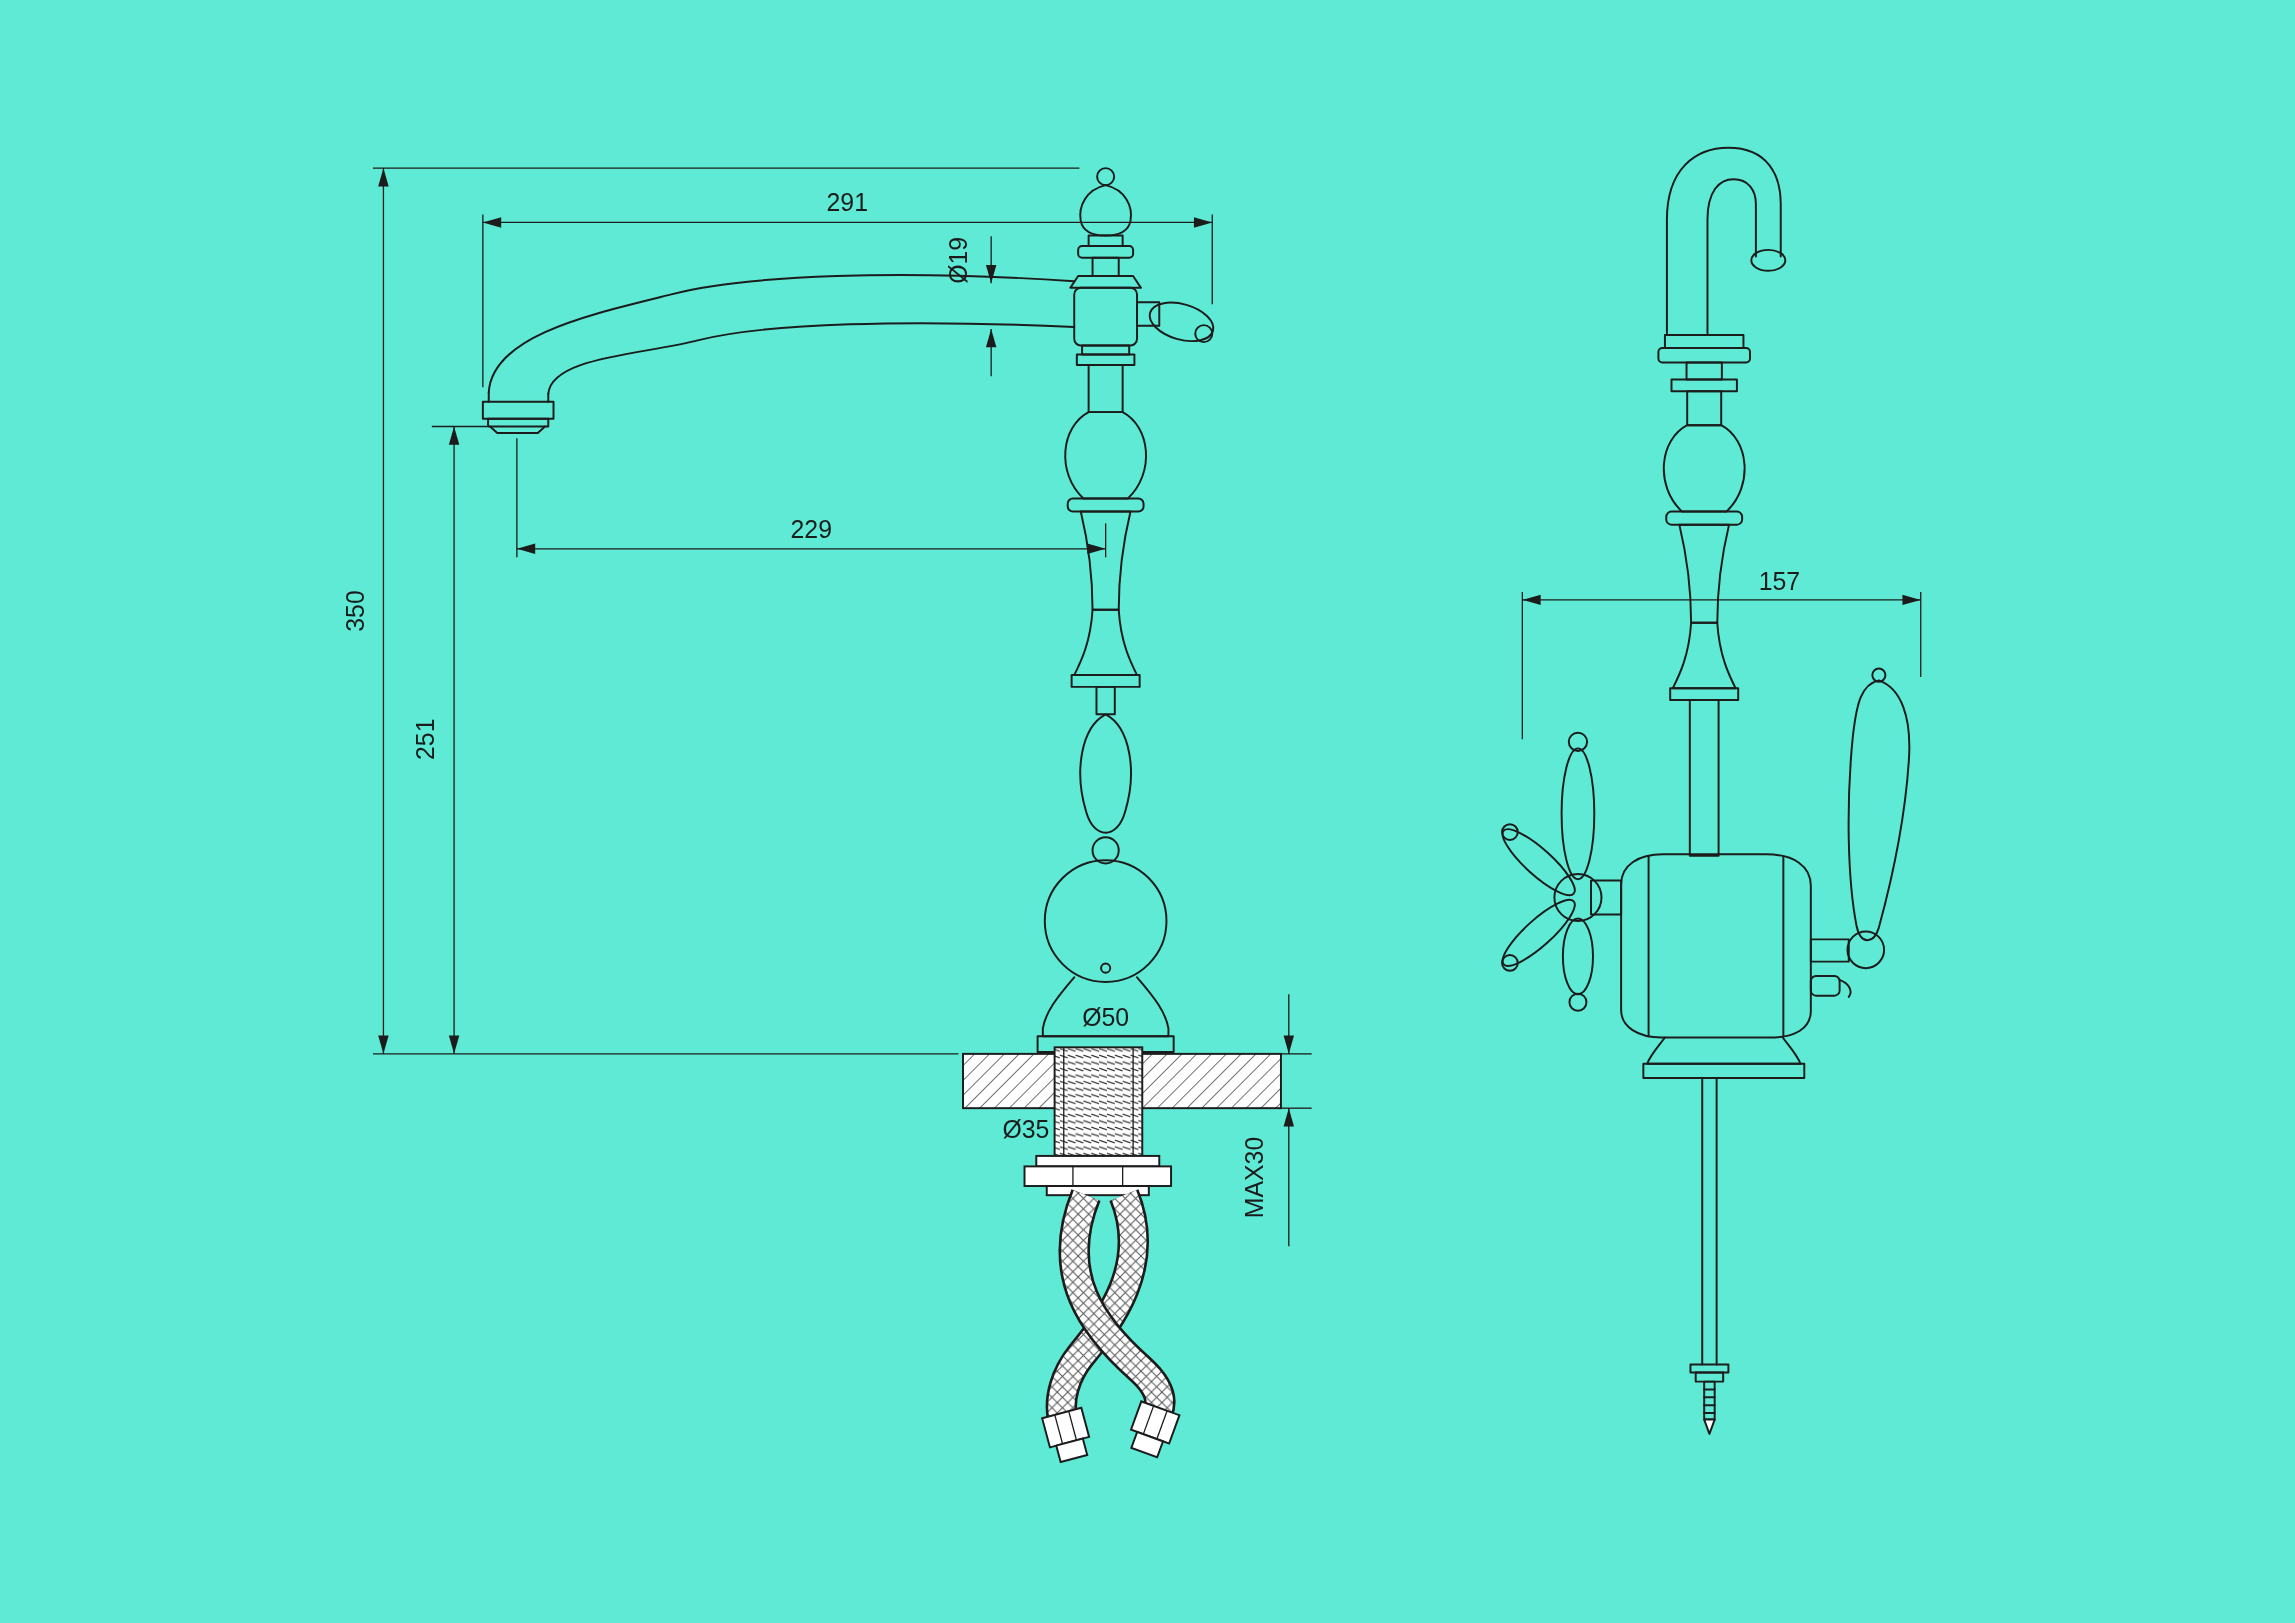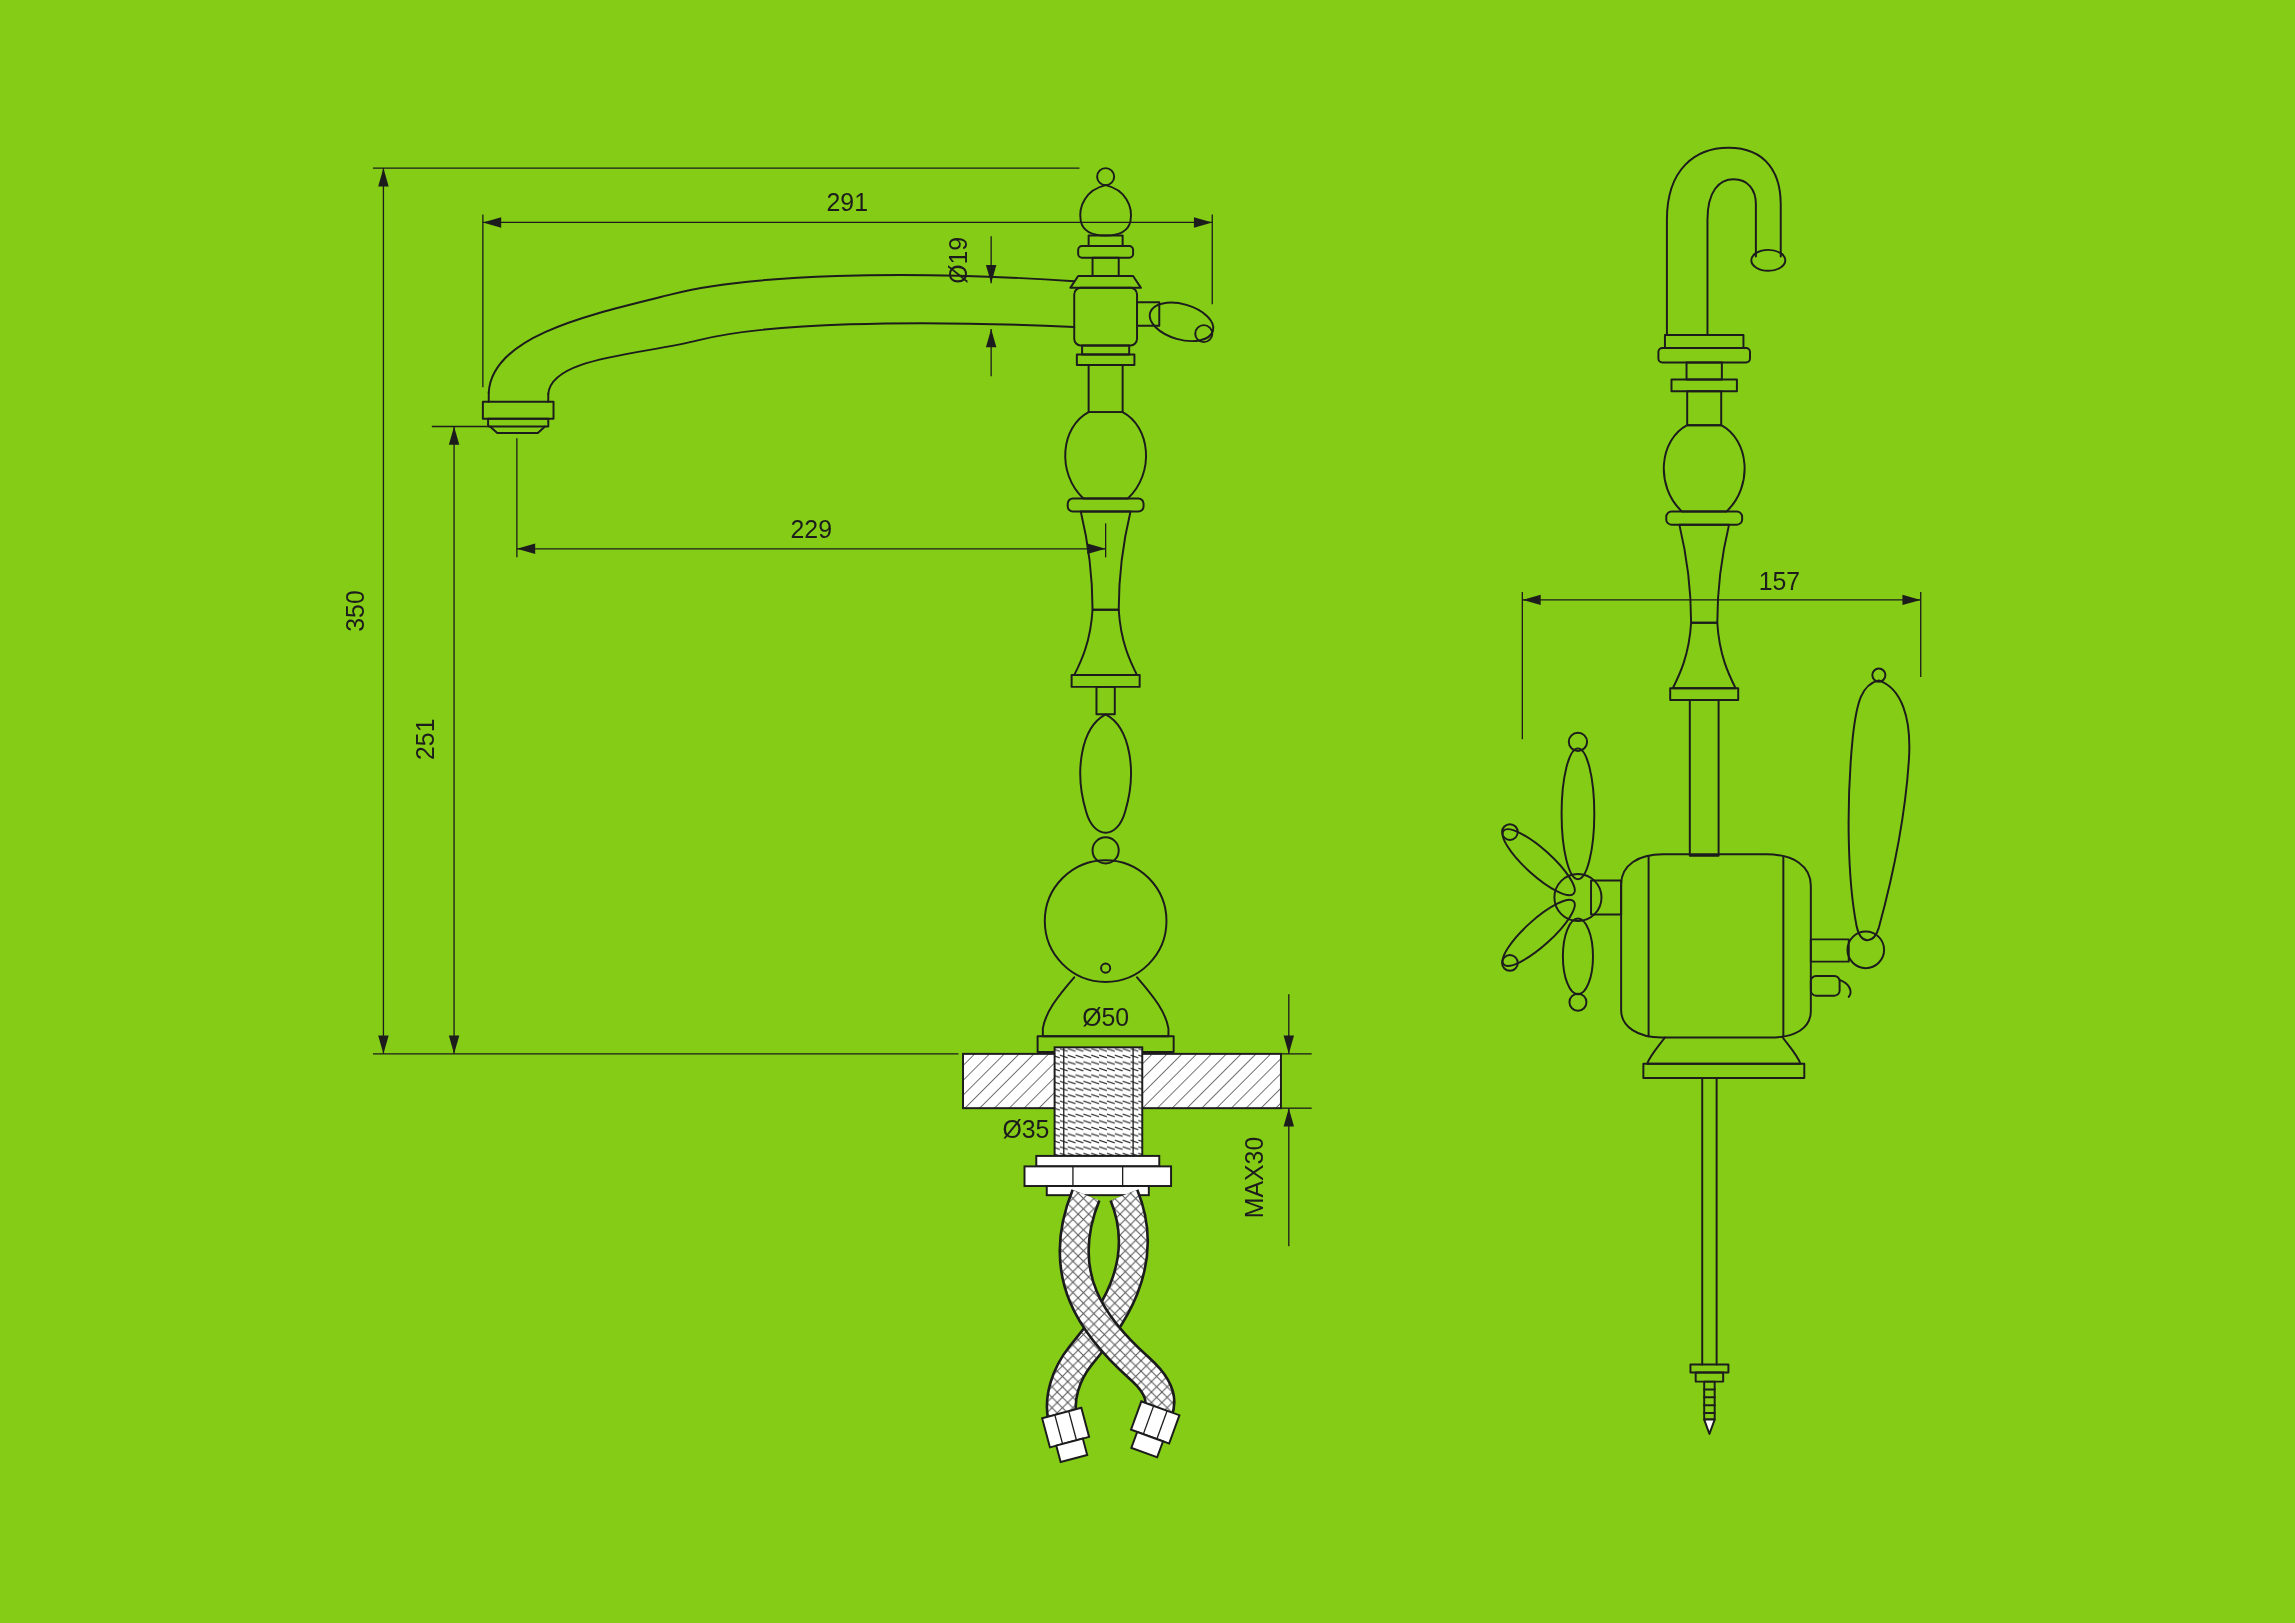--- a/index.html
+++ b/index.html
@@ -1,16 +1,16 @@
 <!DOCTYPE html>
 <html style="font-size:10.5px"><head>
 <meta charset="utf-8">
 <style>
   html,body{margin:0;padding:0;background:#ffffff;}
-  .page{width:2295px;height:1623px;background:#84cc16;position:relative;}
+  .page{width:2295px;height:1623px;background:#5eead4;position:relative;}
   svg text{font-family:"Liberation Sans",sans-serif;font-size:38px;fill:#1c1c1c;stroke:none;}
   .outline{stroke:#1c1c1c;stroke-width:3;fill:none;stroke-linecap:round;stroke-linejoin:round;}
   .dim{stroke:#1c1c1c;stroke-width:2;fill:none;}
   .arrow{fill:#1c1c1c;stroke:none;}
   .whitefill{fill:#ffffff;stroke:#1c1c1c;stroke-width:3;}
 </style>
 </head>
 <body>
 
 <div class="page">

